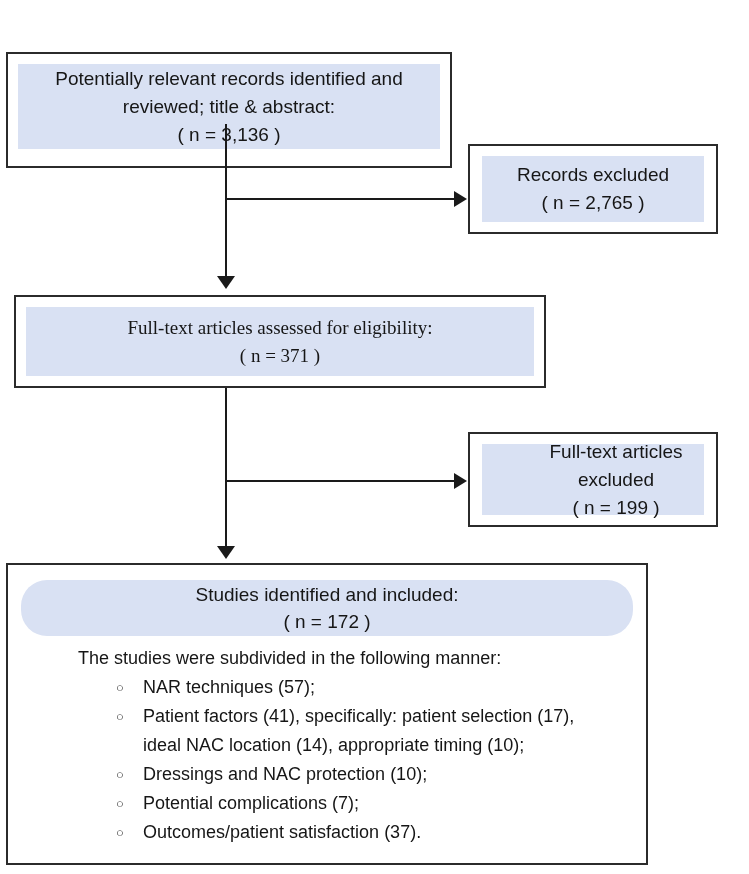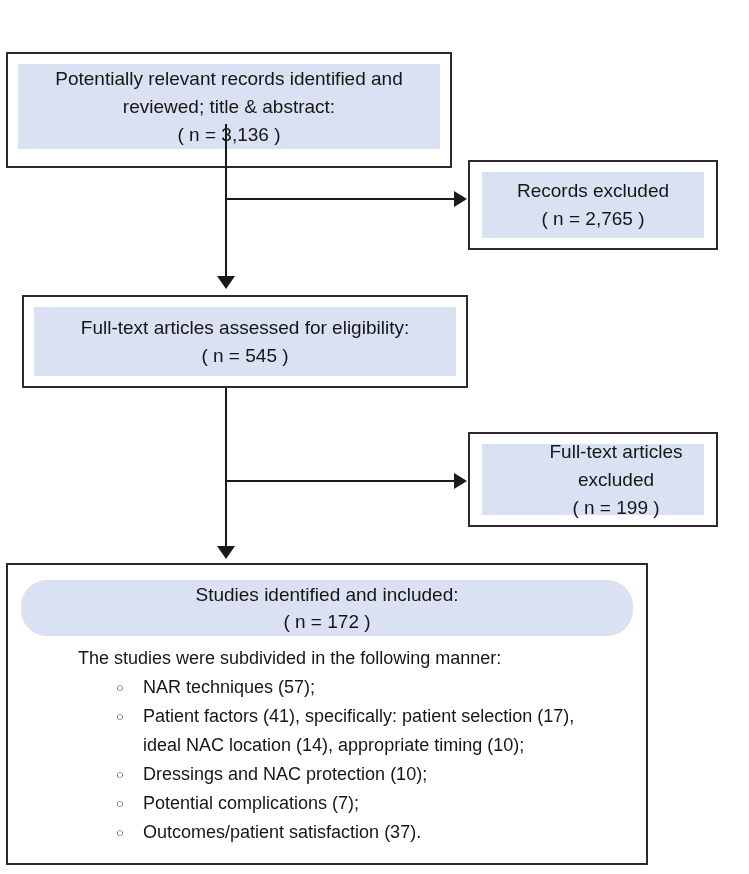--- a/index.html
+++ b/index.html
@@ -54,31 +54,31 @@
       <div class="ln">reviewed; title &amp; abstract:</div>
       <div class="ln">( n = 3,136 )</div>
     </div>
   </div>
 
   <div class="vline" style="left:225px;top:124px;height:152px;"></div>
   <div class="arrow-down" style="left:217px;top:276px;"></div>
   <div class="hline" style="left:226px;top:198px;width:228px;"></div>
   <div class="arrow-right" style="left:454px;top:191px;"></div>
 
-  <div class="box" style="left:468px;top:160px;width:250px;height:90px;">
+  <div class="box" style="left:468px;top:144px;width:250px;height:90px;">
     <div class="fill" style="left:12px;right:12px;top:10px;bottom:10px;">
       <div class="ln">Records excluded</div>
       <div class="ln">( n = 2,765 )</div>
     </div>
   </div>
 
-  <div class="box" style="left:22px;top:295px;width:446px;height:93px;">
+  <div class="box" style="left:14px;top:295px;width:532px;height:93px;font-family:Liberation Serif, serif;">
     <div class="fill" style="left:10px;right:10px;top:10px;bottom:10px;">
       <div class="ln">Full-text articles assessed for eligibility:</div>
-      <div class="ln">( n = 545 )</div>
+      <div class="ln">( n = 371 )</div>
     </div>
   </div>
 
   <div class="vline" style="left:225px;top:388px;height:158px;"></div>
   <div class="arrow-down" style="left:217px;top:546px;"></div>
   <div class="hline" style="left:226px;top:480px;width:228px;"></div>
   <div class="arrow-right" style="left:454px;top:473px;"></div>
 
   <div class="box" style="left:468px;top:432px;width:250px;height:95px;">
     <div class="fill" style="left:12px;right:12px;top:10px;bottom:10px;padding-left:46px;">

